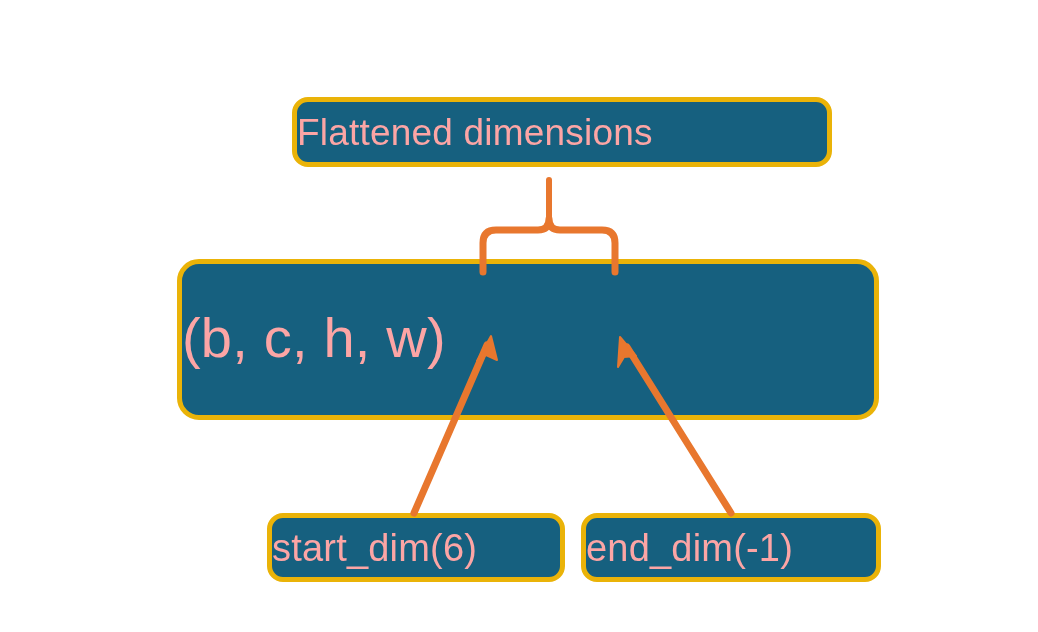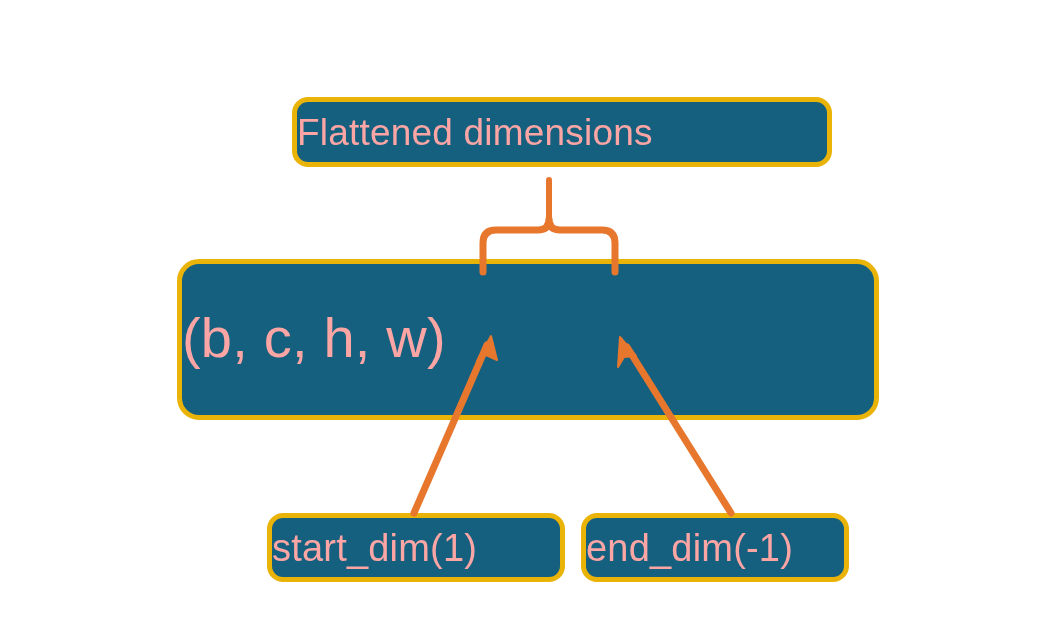--- a/index.html
+++ b/index.html
@@ -60,21 +60,21 @@
     top: 513px;
     width: 298px;
     height: 69px;
     border-radius: 16px;
     font-size: 38px;
   }
 
   #box-end-dim {
     left: 581px;
     top: 513px;
-    width: 268px;
+    width: 300px;
     height: 69px;
     border-radius: 16px;
     font-size: 38px;
   }
 
   #overlay-svg {
     position: absolute;
     left: 0;
     top: 0;
     width: 1038px;
@@ -94,21 +94,21 @@
 
   <div class="node-box" id="box-flattened">
     <span class="box-label">Flattened dimensions</span>
   </div>
 
   <div class="node-box" id="box-shape">
     <span class="box-label shape-text">(b, c, h, w)</span>
   </div>
 
   <div class="node-box" id="box-start-dim">
-    <span class="box-label">start_dim(1)</span>
+    <span class="box-label">start_dim(6)</span>
   </div>
 
   <div class="node-box" id="box-end-dim">
     <span class="box-label">end_dim(-1)</span>
   </div>
 
   <svg id="overlay-svg" viewBox="0 0 1038 632">
 
     <g>
       <path d="M 483 272

